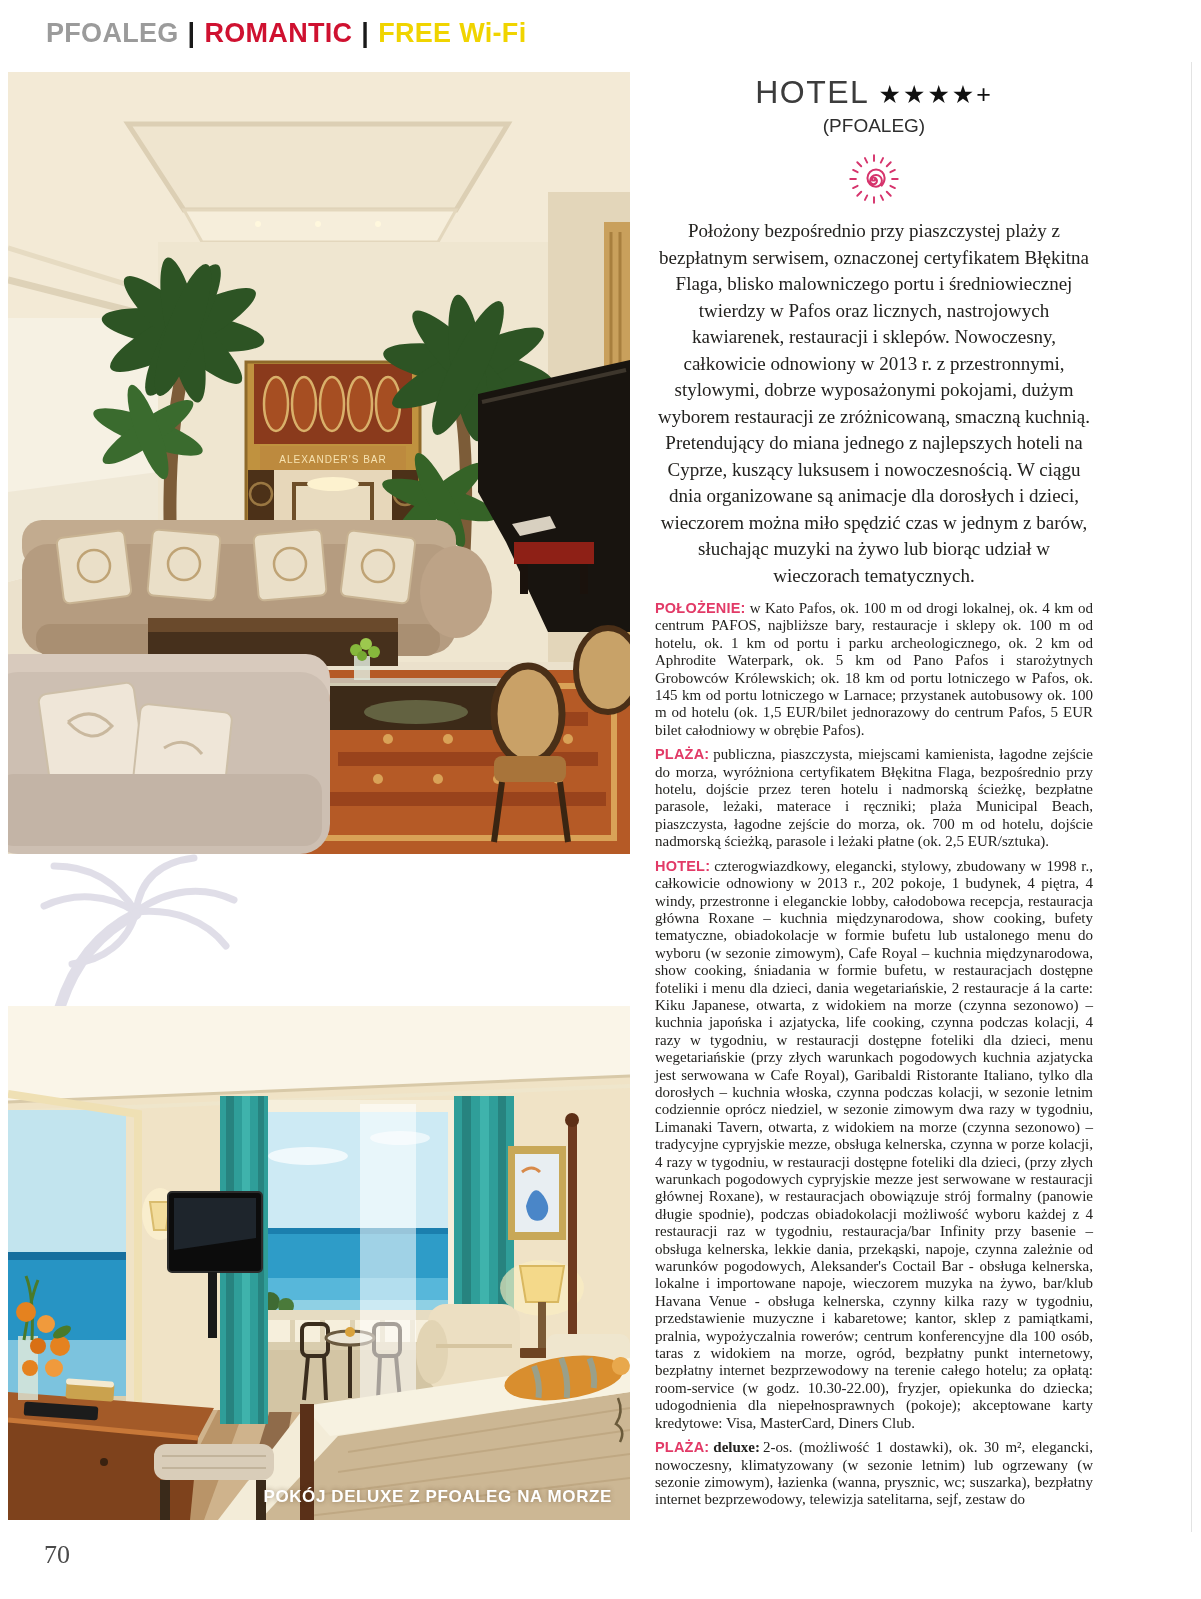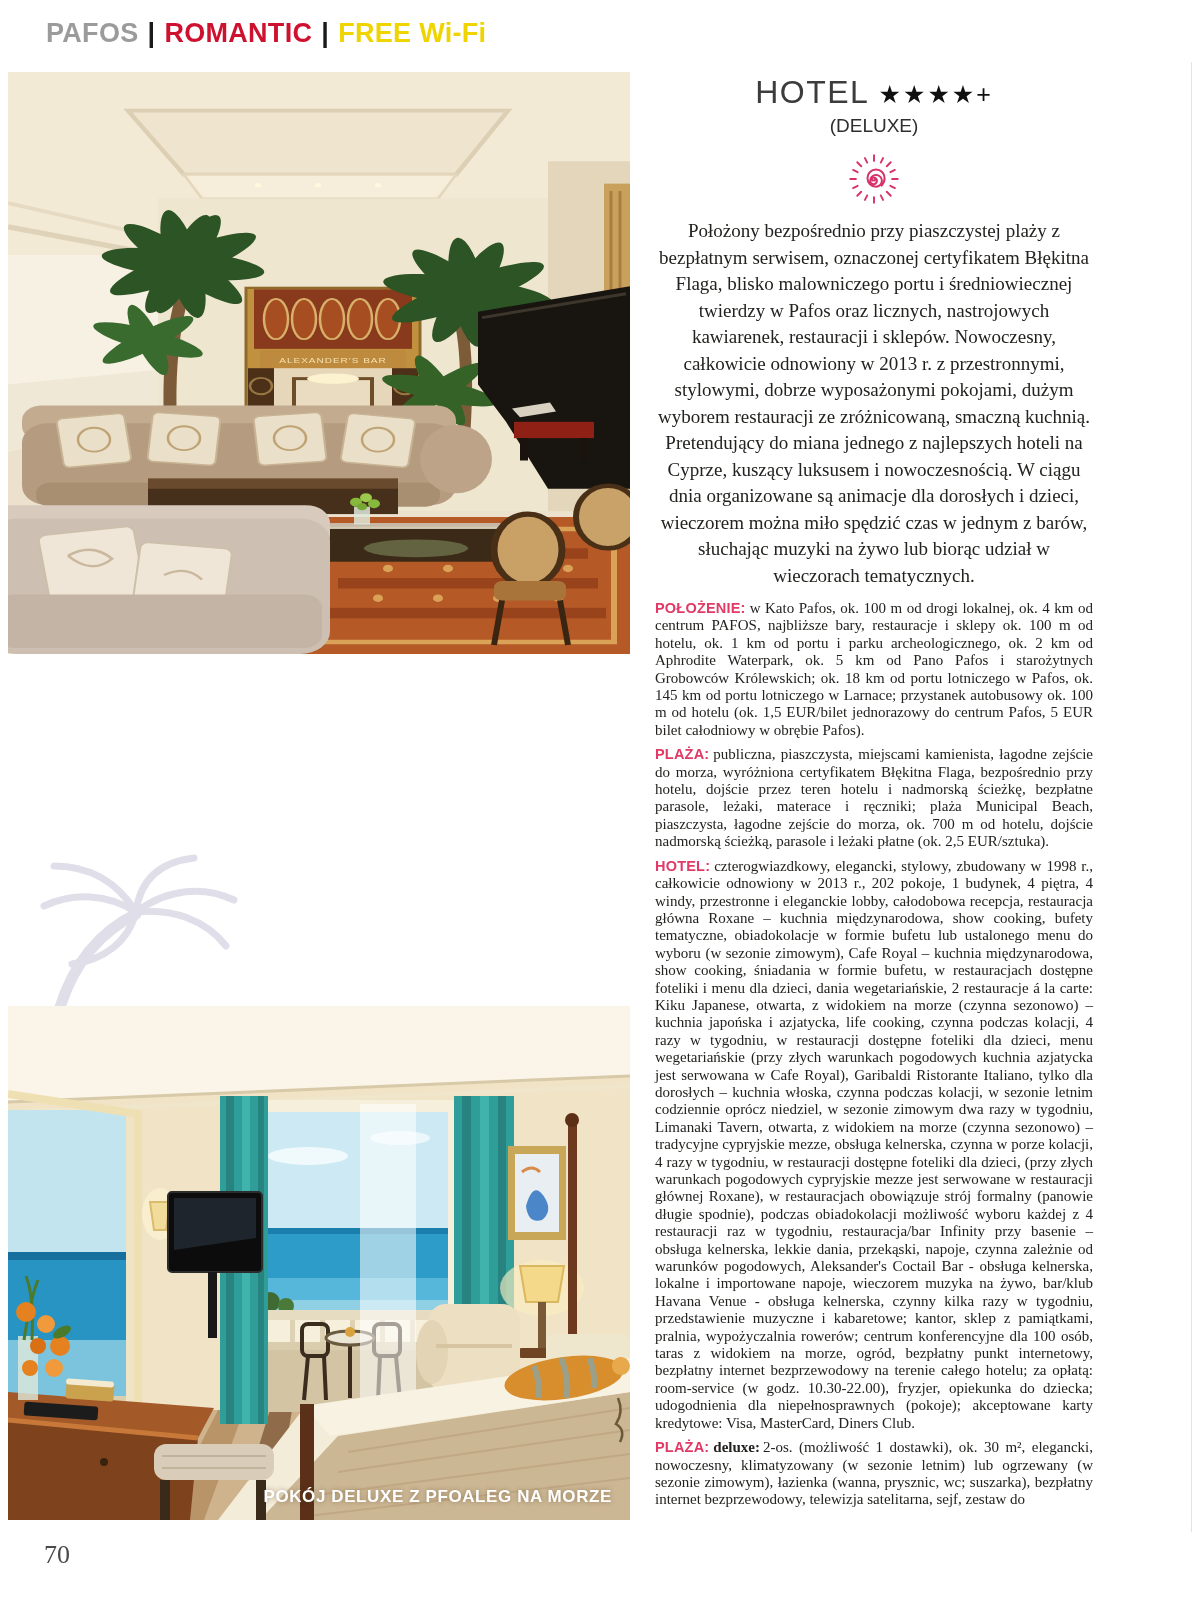--- a/index.html
+++ b/index.html
@@ -19,21 +19,21 @@
     font-weight: 700; font-size: 27px; letter-spacing: .3px; white-space: nowrap;
   }
   .tag-sep { color: #1a1a1a; padding: 0 9px; }
   .tag-luxury  { color: #9b9b9b; }
   .tag-romantic{ color: #cf1130; }
   .tag-wifi    { color: #f0d400; }
 
   
   .photo { position: absolute; left: 8px; overflow: hidden; background: #e8e0cc; }
   .photo svg { display: block; width: 100%; height: 100%; }
-  .photo1 { top: 72px;  width: 622px; height: 582px; }
+  .photo1 { top: 72px;  width: 622px; height: 782px; }
   .photo2 { top: 1006px; width: 622px; height: 514px; }
   .photo-caption {
     position: absolute; right: 18px; bottom: 13px;
     font-family: "Liberation Sans", sans-serif; font-weight: 700;
     font-size: 17px; letter-spacing: .6px; color: #ffffff;
     text-shadow: 0 0 5px rgba(80,50,20,.45);
   }
 
   
   .quote-band { position: absolute; left: 8px; top: 854px; width: 622px; height: 152px; }
@@ -63,21 +63,21 @@
   }
   .bold-term { font-weight: 700; padding-right: 3px; }
 
   .page-number { position: absolute; left: 44px; top: 1540px; font-size: 26px; color: #4a4a4a; }
   .page-edge { position: absolute; left: 1191px; top: 62px; width: 1px; height: 1470px; background: #e3e3e3; }
 </style>
 </head>
 <body>
 
 <div class="tags-bar">
-  <span class="tag-luxury">PAFOS</span><span class="tag-sep">|</span><span class="tag-romantic">ROMANTIC</span><span class="tag-sep">|</span><span class="tag-wifi">FREE Wi-Fi</span>
+  <span class="tag-luxury">PFOALEG</span><span class="tag-sep">|</span><span class="tag-romantic">ROMANTIC</span><span class="tag-sep">|</span><span class="tag-wifi">FREE Wi-Fi</span>
 </div>
 
 <div class="photo photo1">
   <svg viewBox="0 0 622 782" preserveAspectRatio="none">
     <rect width="622" height="782" fill="#ebe1cc"></rect>
 
     <g>
       <rect x="0" y="0" width="622" height="260" fill="#f3ead6"></rect>
       <polygon points="120,52 500,52 448,138 176,138" fill="#efe5cf" stroke="#dccfb4" stroke-width="5"></polygon>
       <polygon points="176,138 448,138 430,170 194,170" fill="#f6eedb" stroke="#e3d7bd" stroke-width="3"></polygon>
@@ -420,21 +420,21 @@
     </g>
   </svg>
   <div class="photo-caption">POKÓJ DELUXE Z PFOALEG NA MORZE</div>
 </div>
 
 <div class="right-col">
   <div class="hotel-line">
     <span>HOTEL</span>
     <span class="stars">★★★★+</span>
   </div>
-  <div class="hotel-code">(DELUXE)</div>
+  <div class="hotel-code">(PFOALEG)</div>
 
   <svg class="sun-icon" width="52" height="52" viewBox="0 0 46 46">
     <g stroke="#d6336c" fill="none" stroke-linecap="round">
       <path stroke-width="1.8" d="M23,23 m1,0 a1.4,1.4 0 1,1 -1.4,-1.4 a3,3 0 1,1 -3,3 a5.2,5.2 0 1,1 5.2,5.2 a7.6,7.6 0 1,1 7.6,-7.6 a9.6,9.6 0 0,1 -2.6,6.6"></path>
       <g stroke-width="1.7">
         <line x1="23" y1="7" x2="23" y2="2"></line>
           <line x1="23" y1="39" x2="23" y2="44"></line>
         <line x1="7" y1="23" x2="2" y2="23"></line>
           <line x1="39" y1="23" x2="44" y2="23"></line>
         <line x1="11.7" y1="11.7" x2="8.2" y2="8.2"></line>

